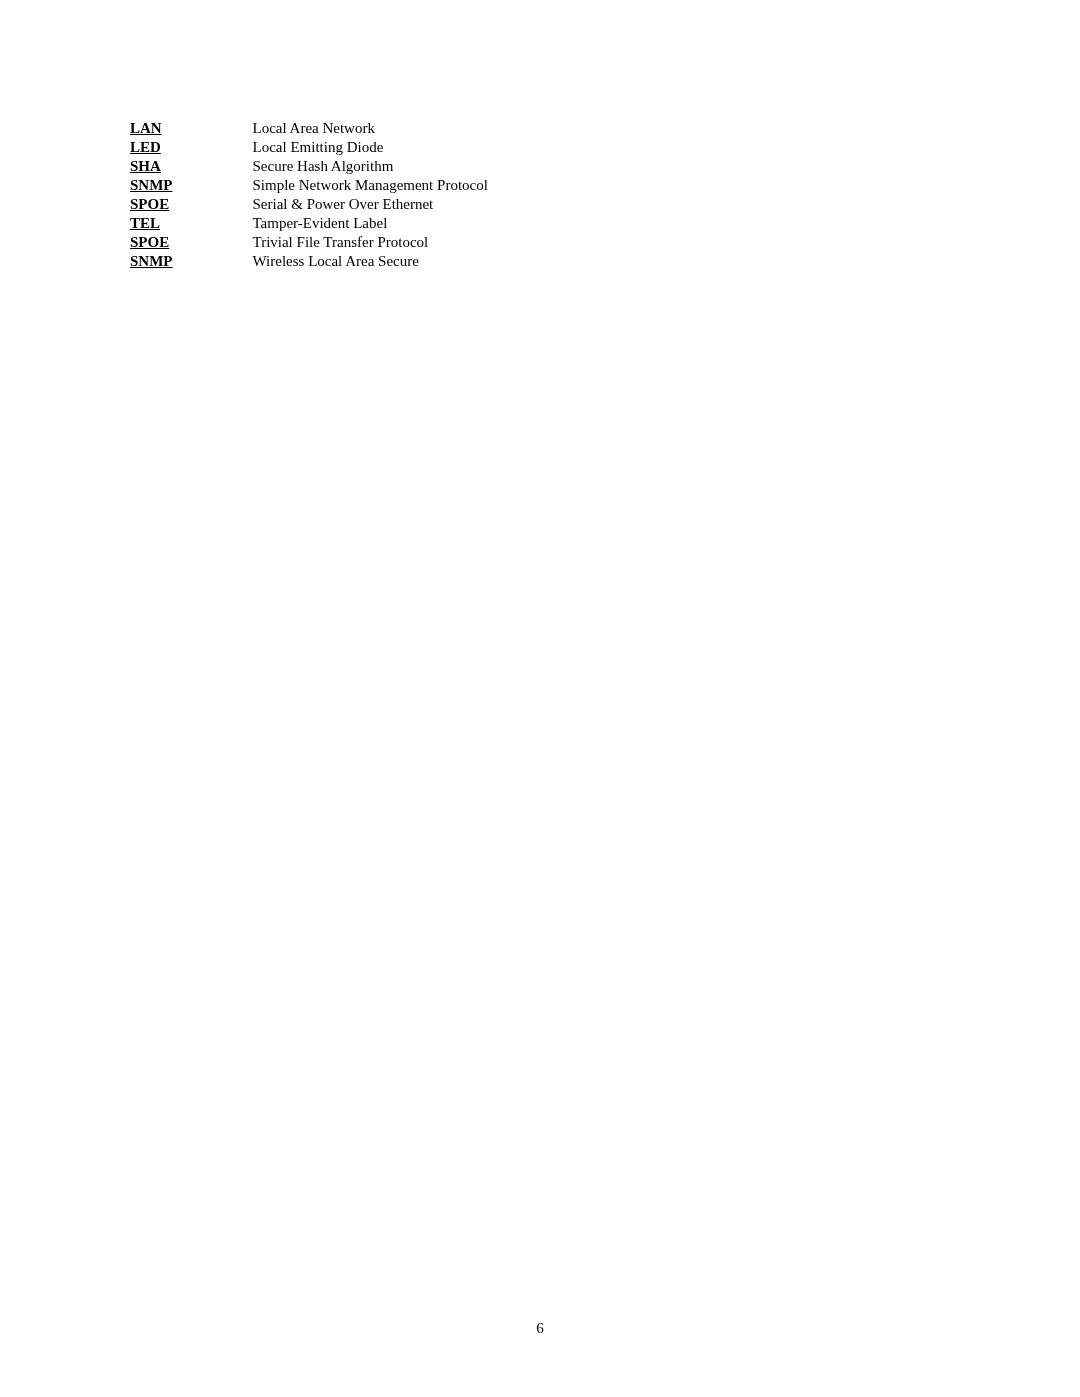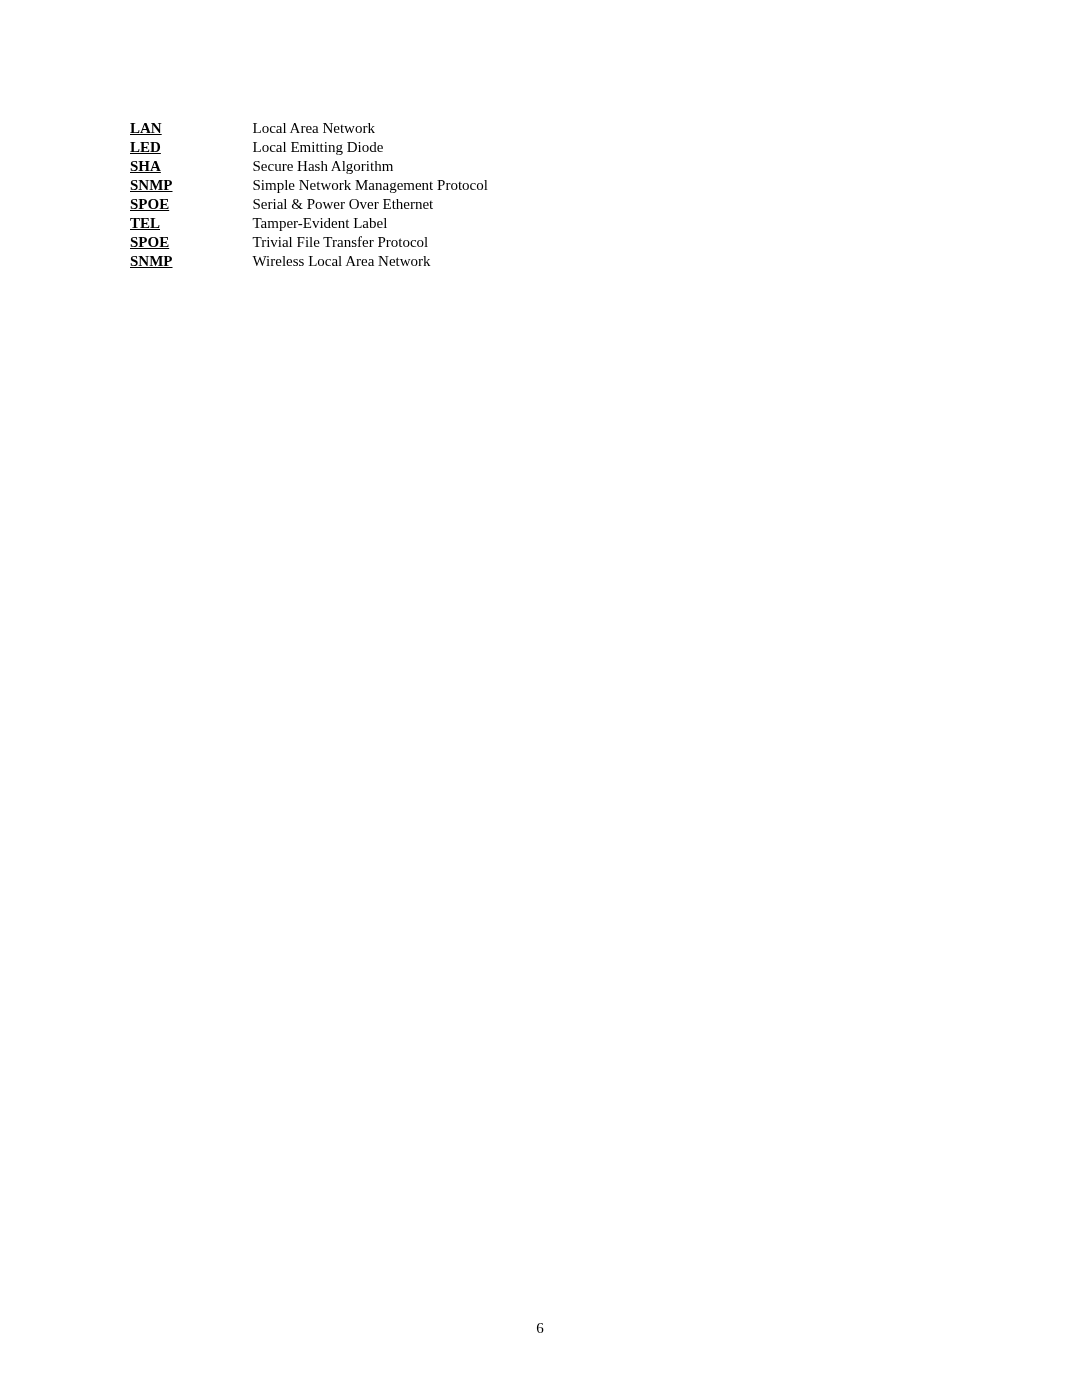--- a/index.html
+++ b/index.html
@@ -87,20 +87,20 @@
       <div class="acronym-row">
         <div class="acronym-term">TEL</div>
         <div class="acronym-definition">Tamper-Evident Label</div>
       </div>
       <div class="acronym-row">
         <div class="acronym-term">SPOE</div>
         <div class="acronym-definition">Trivial File Transfer Protocol</div>
       </div>
       <div class="acronym-row">
         <div class="acronym-term">SNMP</div>
-        <div class="acronym-definition">Wireless Local Area Network</div>
+        <div class="acronym-definition">Wireless Local Area Secure</div>
       </div>
     </div>
 </div>
 
 <div class="page-footer">
   <span>6</span>
 </div>
 
 </body></html>

